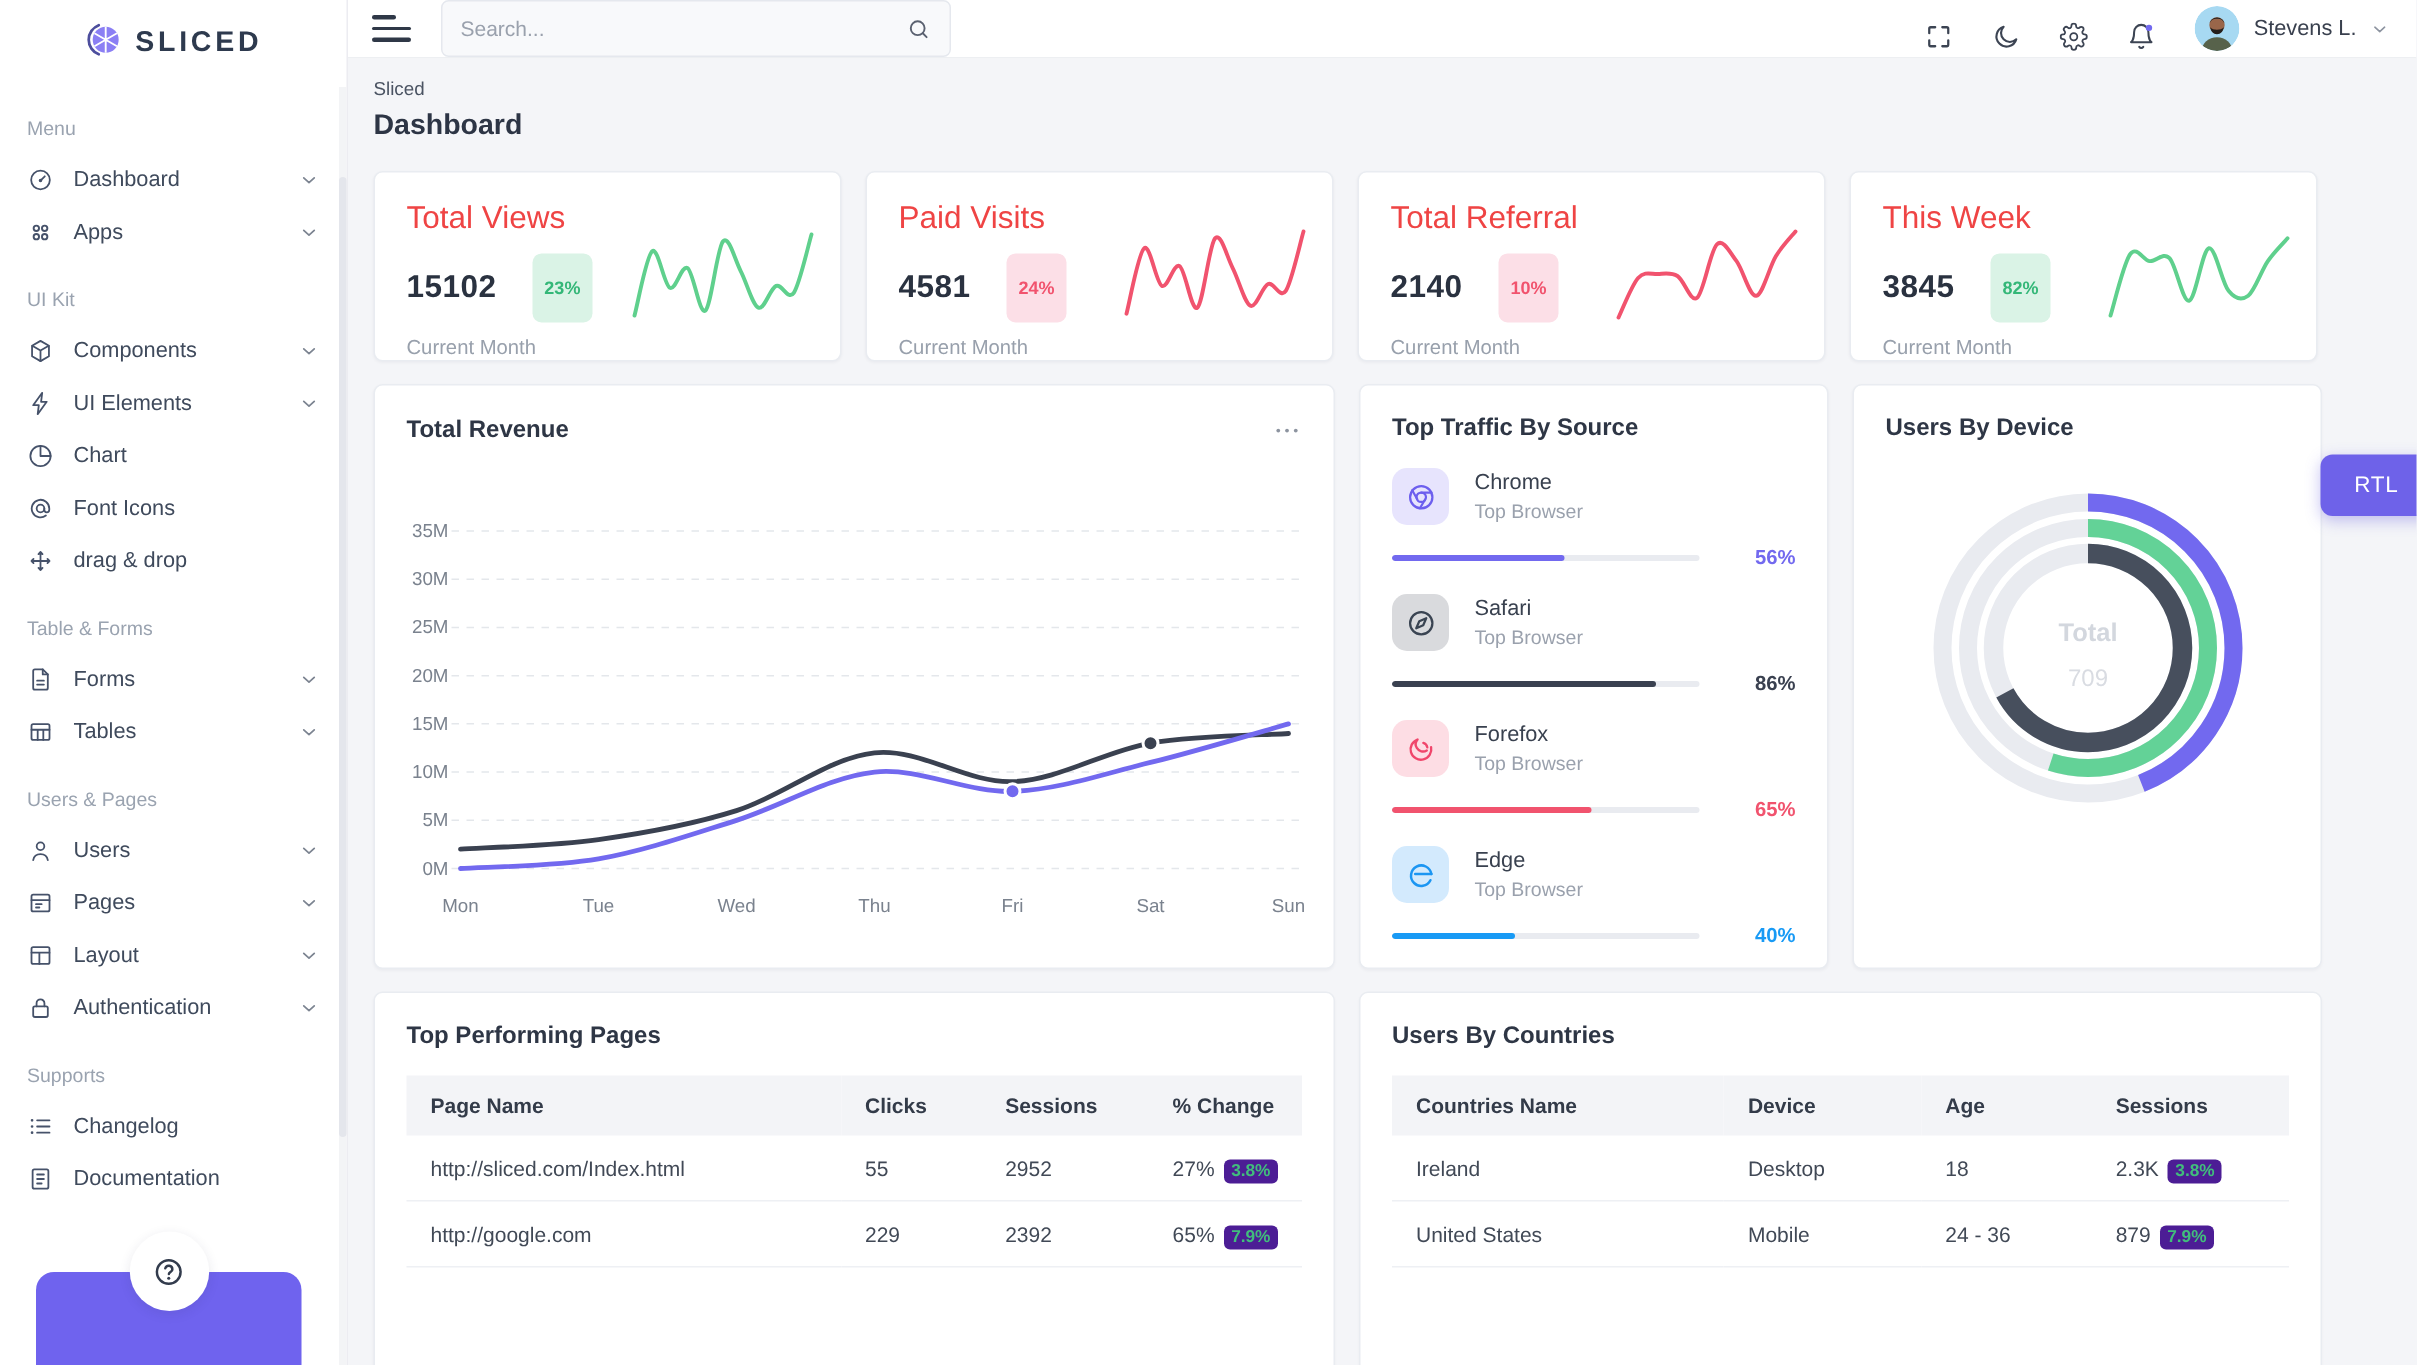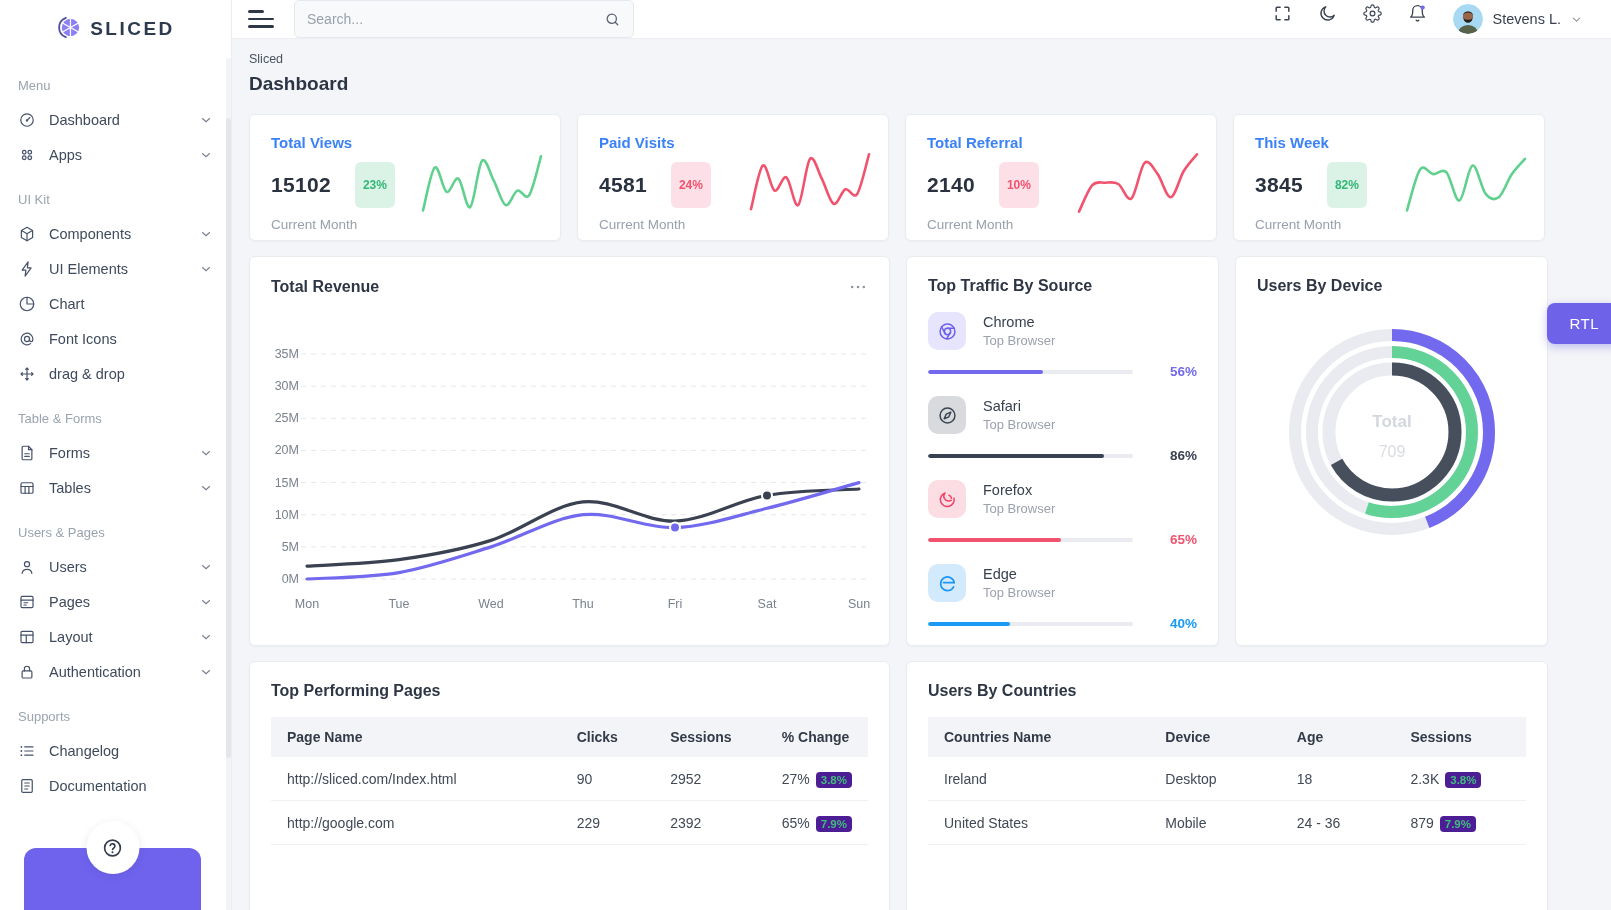--- a/index.html
+++ b/index.html
@@ -24,51 +24,51 @@
   .nav-item .icon svg { width:18px; height:18px; }
   .chev { margin-left:auto; color:#7c8491; display:flex; }
   .chev svg { width:14px; height:14px; }
   .help-wrap { position:absolute; left:24px; right:30px; bottom:-18px; height:80px; background:#6f63ee; border-radius:12px; }
   .help-circle { position:absolute; left:50%; top:-27px; transform:translateX(-50%); width:53px; height:53px; background:#fff; border-radius:50%;
     box-shadow:0 2px 8px rgba(40,40,80,.10); display:flex; align-items:center; justify-content:center; color:#333c4d; }
   .help-circle svg { width:22px; height:22px; }
 
   
   .main { flex:1; display:flex; flex-direction:column; position:relative; min-width:0; }
-  .topbar { height:58px; background:#fff; border-bottom:1px solid #edeff2; display:flex; align-items:center; padding:0 28px 0 16px; gap:20px; }
+  .topbar { height:58px; background:#fff; border-bottom:1px solid #edeff2; display:flex; align-items:center; padding:0 18px 0 16px; gap:20px; }
   .hamburger { width:26px; display:flex; flex-direction:column; gap:5px; cursor:pointer; padding:4px 0; }
   .hamburger span { height:2.6px; background:#2f3847; border-radius:2px; }
   .hamburger span:nth-child(1){ width:62%; }
   .hamburger span:nth-child(2){ width:100%; }
   .hamburger span:nth-child(3){ width:100%; }
   .search-wrap { width:340px; height:38px; background:#f8f9fb; border:1px solid #e5e8ee; border-radius:5px; display:flex; align-items:center; padding:0 12px; }
   .search-wrap input { flex:1; border:0; outline:0; background:transparent; font-size:14px; color:#495060; font-family:inherit; }
   .search-wrap input::placeholder { color:#9aa1ad; }
   .search-wrap .icon { color:#5a6170; display:flex; }
   .search-wrap .icon svg { width:17px; height:17px; }
-  .top-right { margin-left:auto; display:flex; align-items:flex-start; gap:26px; }
+  .top-right { margin-left:auto; display:flex; align-items:flex-end; gap:26px; }
   .tico { color:#3c4453; display:flex; cursor:pointer; }
   .tico svg { width:19px; height:19px; }
   .user-chip { display:flex; align-items:center; gap:9px; cursor:pointer; }
   .avatar { width:30px; height:30px; border-radius:50%; overflow:hidden; display:flex; }
   .user-name { font-size:14.5px; color:#39404e; }
   .user-chev { color:#8d94a0; display:flex; }
   .user-chev svg { width:13px; height:13px; }
 
   
   .content { padding:13px 0 0 17px; }
   .page-head { margin-bottom:19px; }
   .breadcrumb { font-size:12.5px; color:#4a5362; }
   .page-title { margin-top:7px; font-size:19px; font-weight:700; color:#2d3545; }
 
   .card { background:#fff; border:1px solid #e9ecf1; border-radius:6px; box-shadow:0 1px 2px rgba(30,35,60,.04); }
 
   .stats-row { display:grid; grid-template-columns:repeat(4,312px); gap:16px; }
   .stat-card { height:127px; position:relative; padding:19px 21px; }
-  .stat-title { font-size:15px; font-weight:700; color:#3b82f6; }
+  .stat-title { font-size:21px; font-weight:400; color:#ef4444; }
   .stat-value-row { margin-top:11px; display:flex; align-items:center; gap:24px; }
   .stat-value { font-size:21px; font-weight:700; color:#2a3240; letter-spacing:.3px; }
   .badge { font-size:12px; font-weight:700; padding:16px 8px; border-radius:6px; }
   .badge.green { color:#34b778; background:#daf3e6; }
   .badge.pink  { color:#f1536e; background:#fcdfe7; }
   .stat-caption { margin-top:9px; font-size:13.5px; color:#98a0ac; }
   .spark { position:absolute; right:14px; top:30px; width:128px; height:78px; }
 
   .row2 { display:grid; grid-template-columns:641px 313px 313px; gap:16px; margin-top:15px; }
   .panel { padding:20px 21px; }
@@ -609,21 +609,21 @@
                 <tr id="pages-head">
                   <th>Page Name</th>
                   <th>Clicks</th>
                   <th>Sessions</th>
                   <th>% Change</th>
                 </tr>
               </thead>
             <tbody id="pages-body">
                 <tr>
                   <td>http://sliced.com/Index.html</td>
-                  <td>90</td>
+                  <td>55</td>
                   <td>2952</td>
                   <td>27%<span class="cell-badge">3.8%</span></td>
                 </tr>
                 <tr>
                   <td>http://google.com</td>
                   <td>229</td>
                   <td>2392</td>
                   <td>65%<span class="cell-badge">7.9%</span></td>
                 </tr>
               </tbody>

